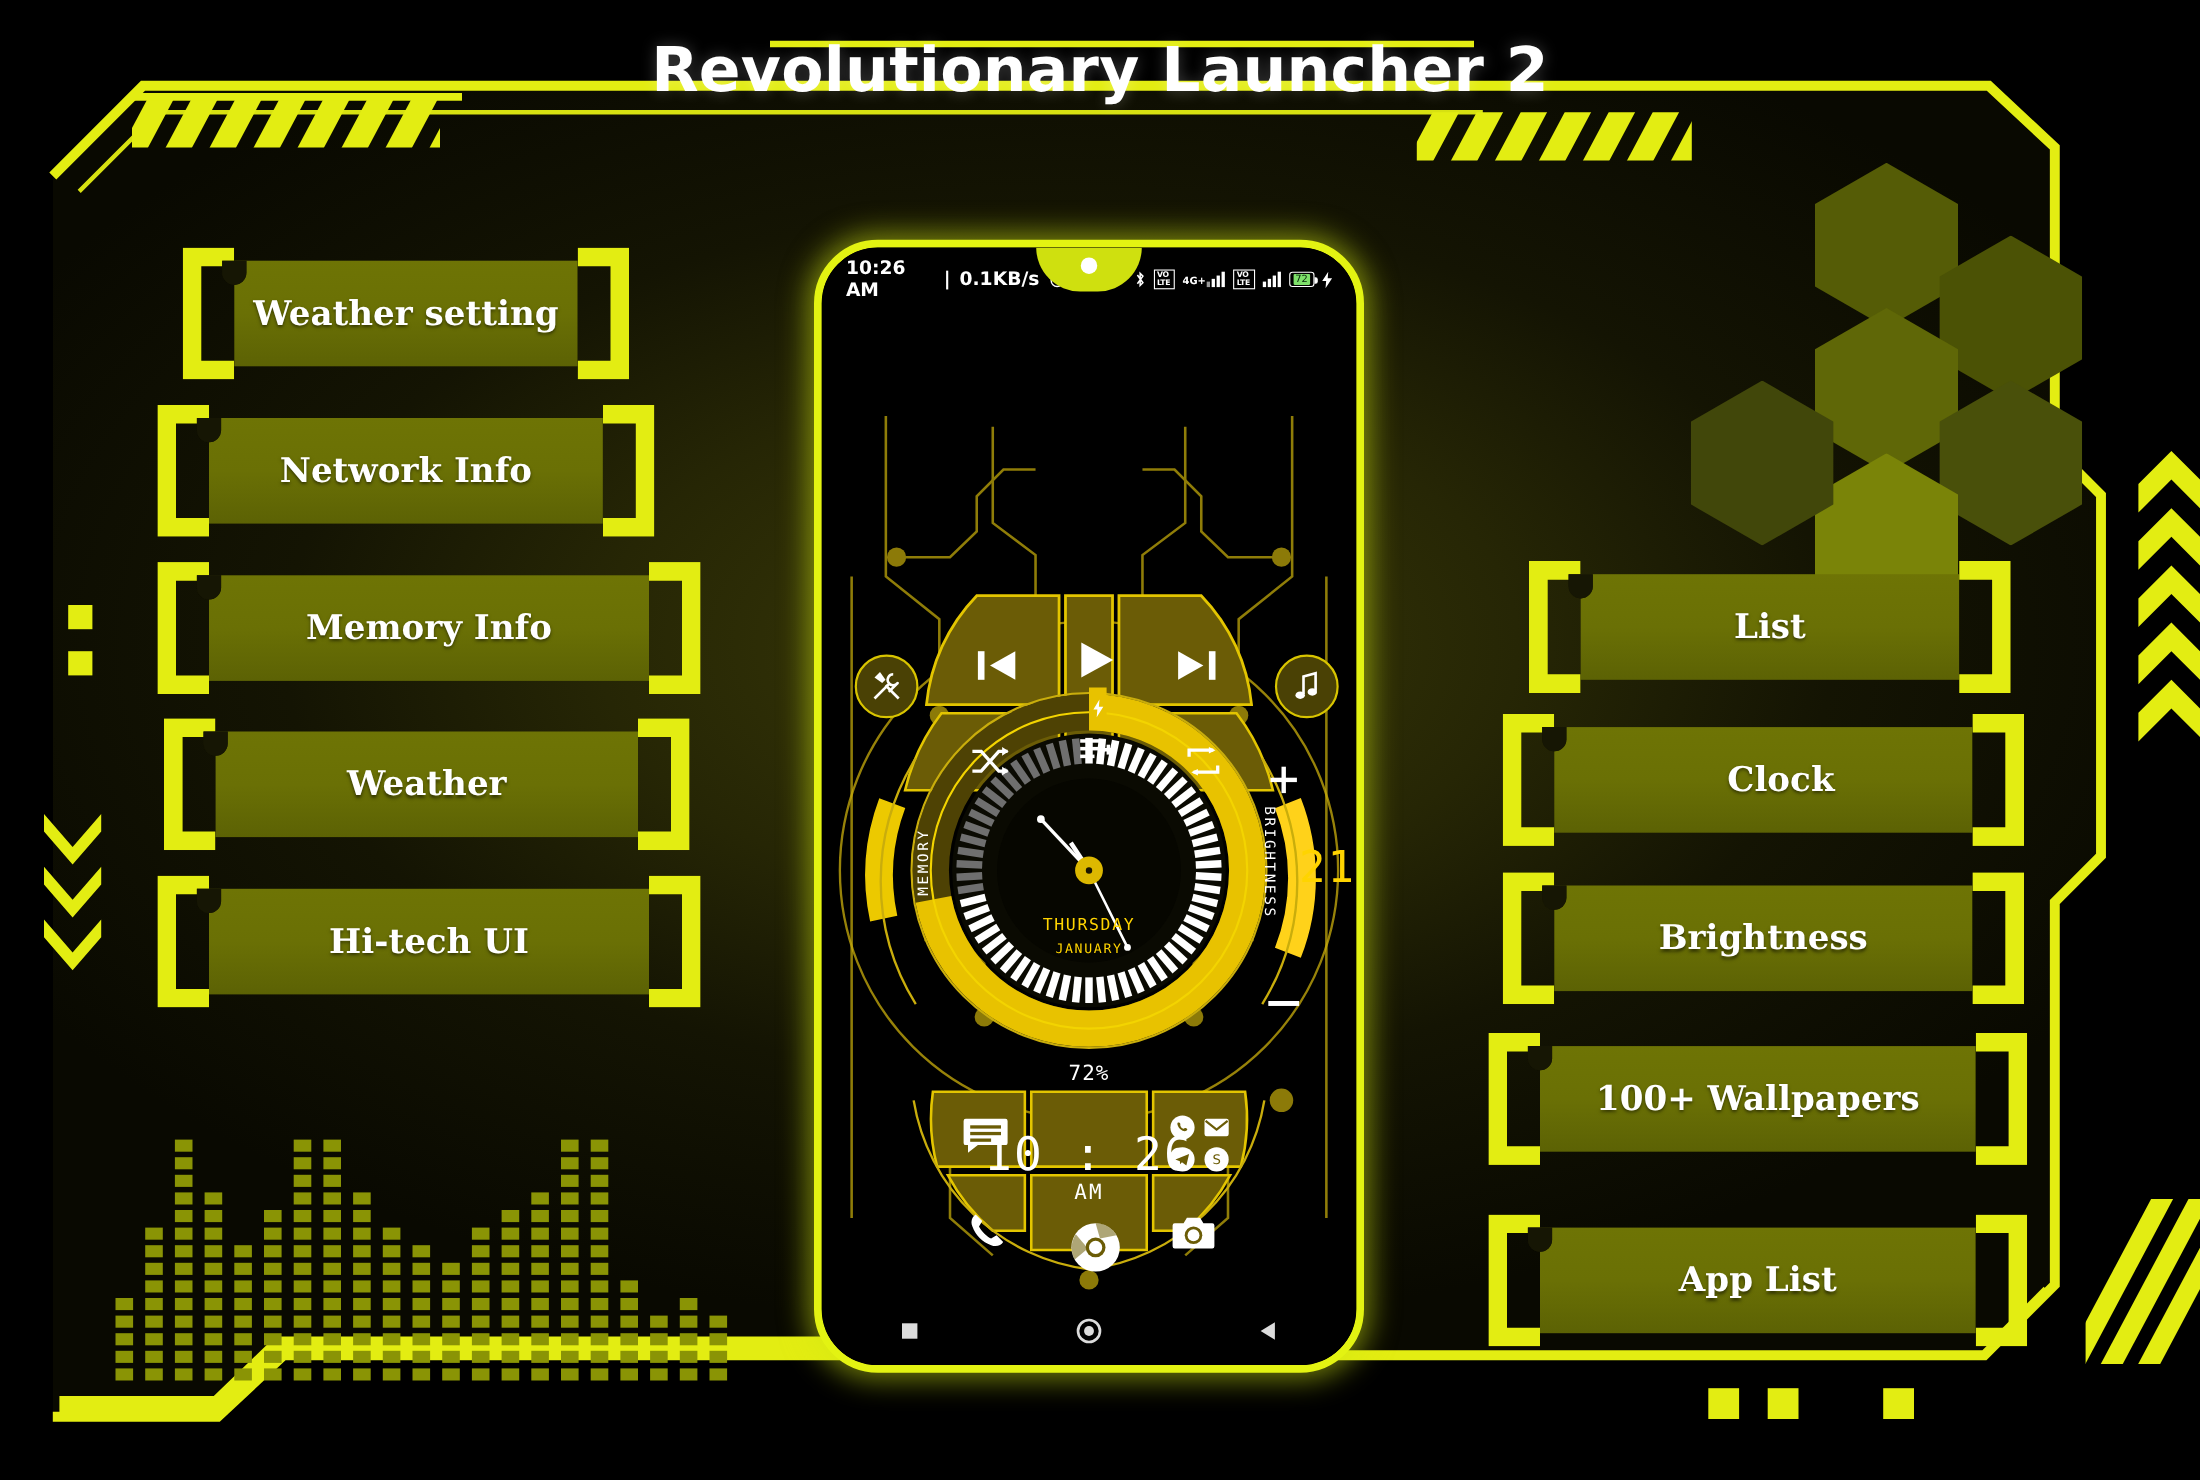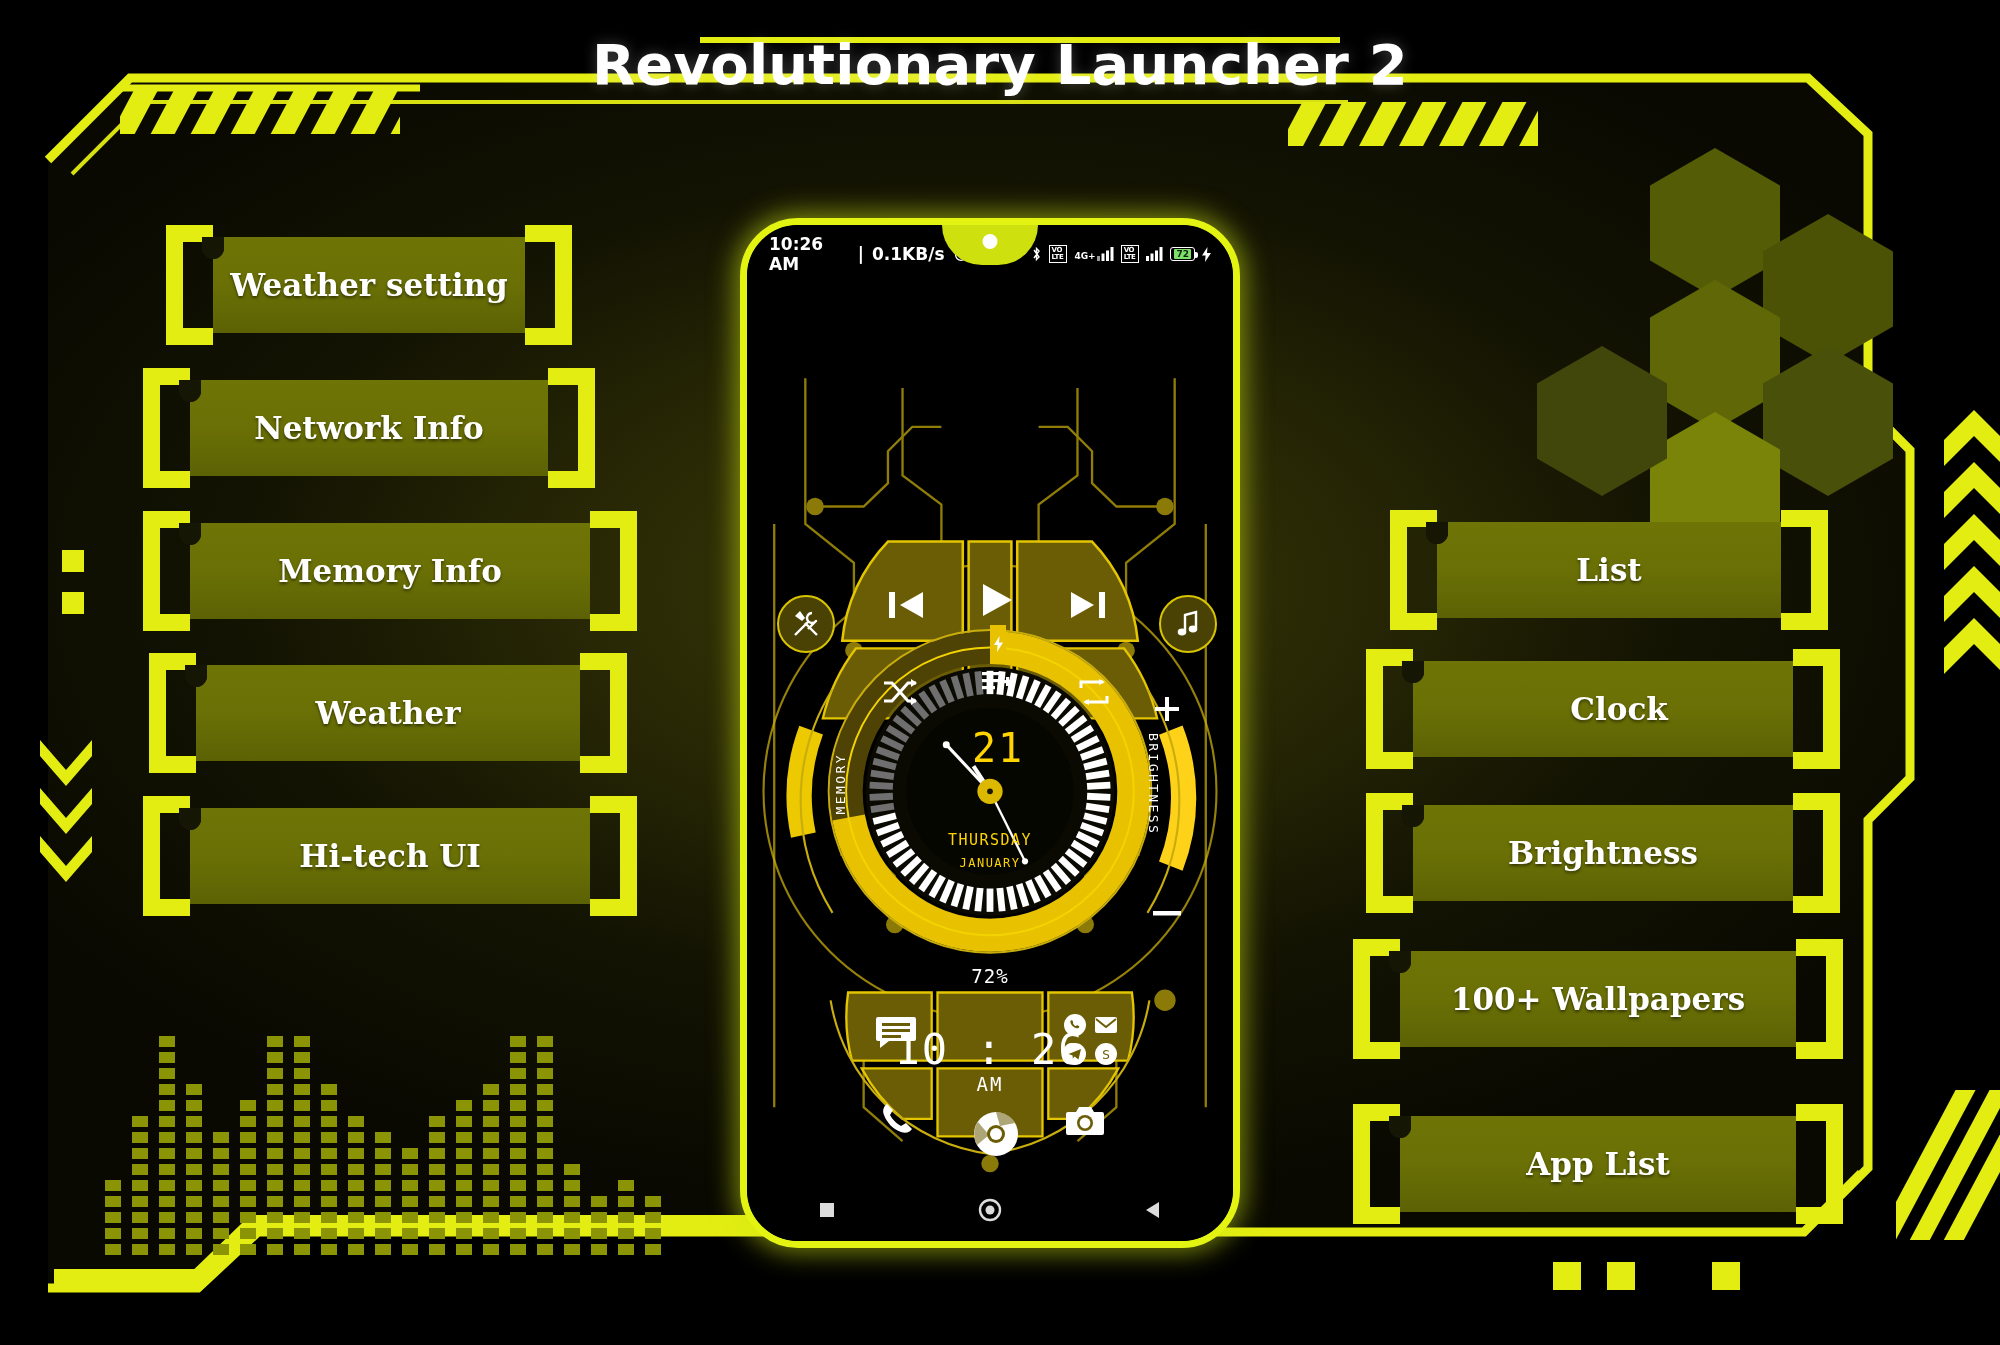--- a/index.html
+++ b/index.html
@@ -571,21 +571,21 @@
           <span style="border:1.4px solid #fff; font-size:7px; line-height:7px; padding:1px 2px; letter-spacing:-.3px;">
             <span>VO LTE</span>
           </span>
           <svg width="17" height="14" viewBox="0 0 17 14">
             <rect x="0" y="9" width="3" height="5" fill="#fff"></rect>
               <rect x="4.5" y="6.5" width="3" height="7.5" fill="#fff"></rect>
             <rect x="9" y="3.5" width="3" height="10.5" fill="#fff"></rect>
               <rect x="13.5" y="0" width="3" height="14" fill="#fff"></rect>
           </svg>
           <span style="position:relative;display:inline-flex;align-items:center;border:1.6px solid #fff;border-radius:3px;padding:0 3px;height:14px;">
-            <span style="background:#7ee06a;color:#08250b;font-size:9px;font-weight:700;padding:0 2px;border-radius:1px;">72</span>
+            <span style="background:#7ee06a;color:#08250b;font-size:9px;font-weight:400;padding:0 2px;border-radius:1px;">72</span>
             <span style="position:absolute;right:-4px;top:4px;width:3px;height:6px;background:#fff;border-radius:0 2px 2px 0;"></span>
           </span>
           <svg width="9" height="15" viewBox="0 0 9 15">
             <path d="M5.5 0 L0 8.5 L3.6 8.5 L3 15 L9 6 L5 6 Z" fill="#fff"></path>
           </svg>
         </span>
       </div>
 
       <svg style="position:absolute;inset:0;width:100%;height:100%;z-index:2" viewBox="0 0 500 1030">
         <defs>
@@ -804,21 +804,21 @@
 
       <div style="position:absolute;left:392px;top:508px;width:22px;z-index:5;color:#fff;font-size:13px;letter-spacing:2.4px;
                   writing-mode:vertical-rl; font-family:'DejaVu Sans Mono',monospace;">
         <span>BRIGHTNESS</span>
       </div>
       <div style="position:absolute;left:86px;top:528px;width:22px;z-index:5;color:#fff;font-size:13px;letter-spacing:2.4px;
                   writing-mode:vertical-rl; transform:rotate(180deg); font-family:'DejaVu Sans Mono',monospace;">
         <span>MEMORY</span>
       </div>
 
-      <div style="position:absolute;left:0;right:0;top:500px;text-align:center;z-index:6;margin-left:16px;">
+      <div style="position:absolute;left:0;right:0;top:541px;text-align:right;z-index:6;margin-left:16px;">
         <span class="w-label" style="font-size:40px;letter-spacing:2px;">21</span>
       </div>
       <div style="position:absolute;left:0;right:0;top:606px;text-align:center;z-index:6;">
         <span class="w-label" style="font-size:15px;letter-spacing:1.5px;">THURSDAY</span>
       </div>
       <div style="position:absolute;left:0;right:0;top:628px;text-align:center;z-index:6;">
         <span class="w-label" style="font-size:12px;letter-spacing:1.5px;">JANUARY</span>
       </div>
       <div style="position:absolute;left:0;right:0;top:740px;text-align:center;z-index:6;">
         <span class="digit" style="font-size:19px;color:#fff;letter-spacing:1px;">72%</span>

